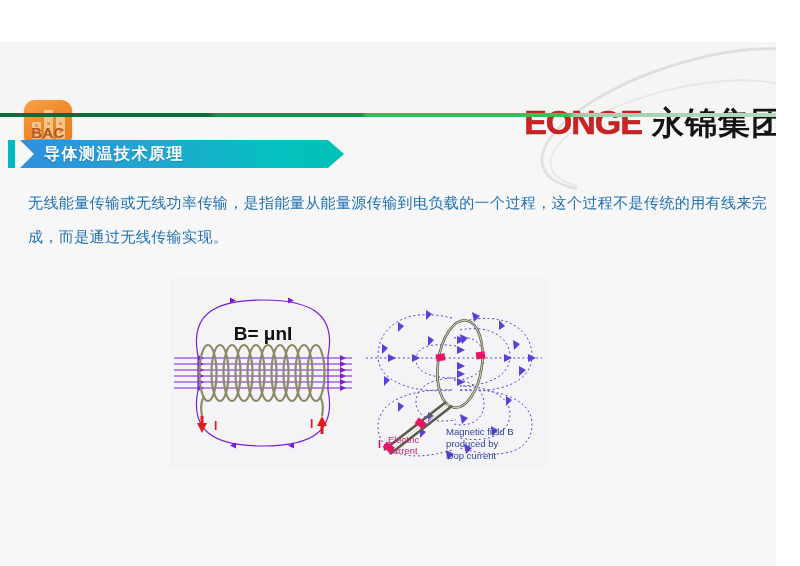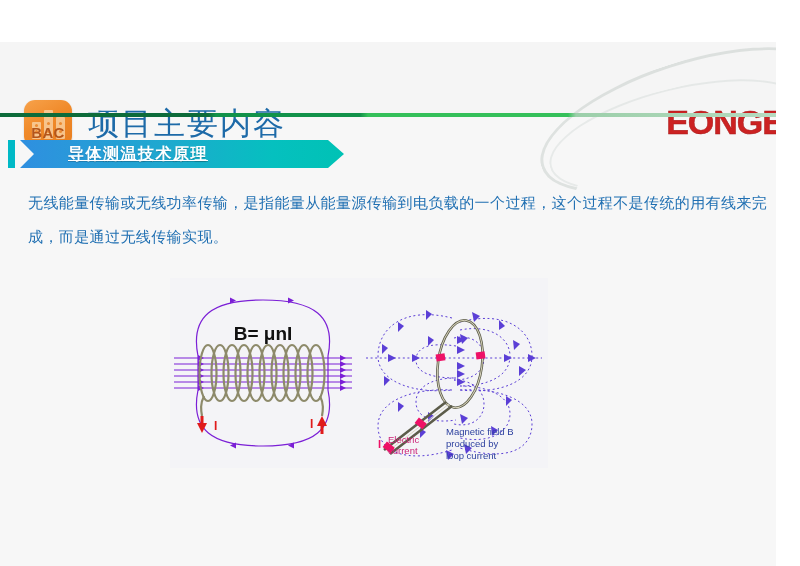--- a/index.html
+++ b/index.html
@@ -110,27 +110,26 @@
     background:#00b9c6;
   }
   .banner{
     position:absolute;left:12px;top:0;
     width:324px;height:28px;
     background:linear-gradient(to right,#2f8fe0 0%,#1ea9cf 45%,#05c0bf 78%,#00c2b5 100%);
     clip-path:polygon(0 0,calc(100% - 16px) 0,100% 50%,calc(100% - 16px) 100%,0 100%,14px 50%);
     display:flex;align-items:center;
   }
   .banner-label{
-    margin-left:48px;
+    margin-left:24px;
     font:bold 16px/28px "Liberation Sans",sans-serif;
     color:#ffffff;
     letter-spacing:1.5px;
     text-shadow:0 1px 1px rgba(0,0,0,.18);
     white-space:nowrap;
-    text-decoration:underline;
   }
   
   .body-text{
     position:absolute;left:28px;top:186px;width:746px;
     font-size:15px;line-height:34px;
     color:#1f6fb2;
     letter-spacing:.4px;
   }
   
   .figures{
@@ -163,24 +162,24 @@
         <div class="logo-dot" style="left:11px;bottom:20px;"></div>
         <div class="logo-dot" style="left:23px;bottom:14px;"></div>
         <div class="logo-dot" style="left:23px;bottom:22px;"></div>
         <div class="logo-dot" style="left:23px;bottom:30px;"></div>
         <div class="logo-dot" style="left:35px;bottom:14px;"></div>
         <div class="logo-dot" style="left:35px;bottom:22px;"></div>
       </div>
       <div class="logo-text">BAC</div>
     </div>
 
-    <div class="page-title">项目主要内容</div>
 
     <div class="brand">
       <span class="brand-en">EONGE</span>
+      <span class="brand-cn">永锦集团</span>
     </div>
   </div>
 
   <div class="green-rule"></div>
 
   <div class="banner-wrap">
     <div class="banner-tick"></div>
     <div class="banner">
       <span class="banner-label">导体测温技术原理</span>
     </div>

